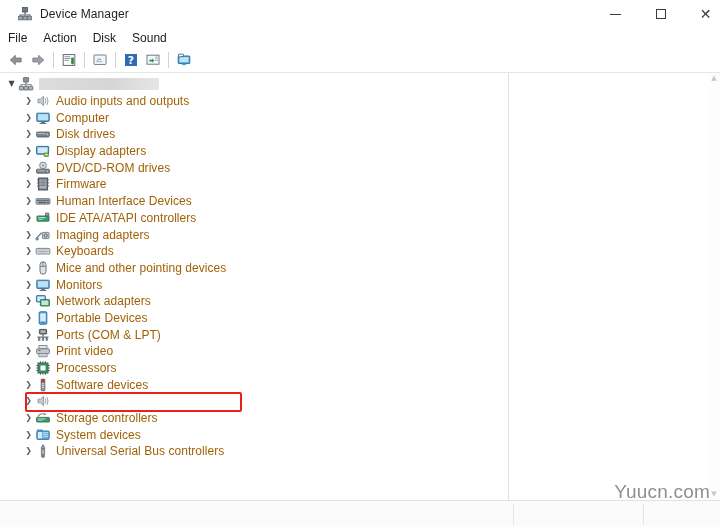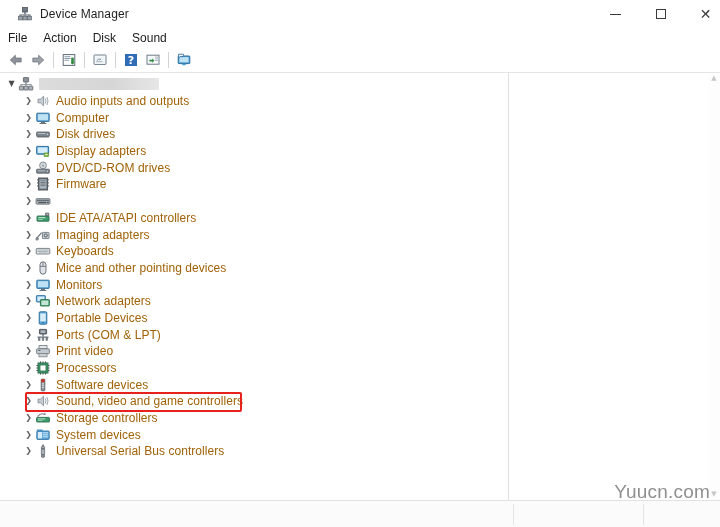--- a/index.html
+++ b/index.html
@@ -495,20 +495,21 @@
       <rect x="2.2" y="6.8" width="1.5" height="1.3" fill="#51585e"></rect>
       <rect x="4.2" y="6.8" width="1.5" height="1.3" fill="#51585e"></rect>
       <rect x="6.2" y="6.8" width="1.5" height="1.3" fill="#51585e"></rect>
       <rect x="8.2" y="6.8" width="1.5" height="1.3" fill="#51585e"></rect>
       <rect x="10.2" y="6.8" width="1.5" height="1.3" fill="#51585e"></rect>
       <rect x="12.2" y="6.8" width="1.6" height="1.3" fill="#51585e"></rect>
       <rect x="3.4" y="8.9" width="7.6" height="1.3" fill="#51585e"></rect>
       <rect x="11.8" y="8.9" width="2" height="1.3" fill="#51585e"></rect>
     </svg>
             </span>
+            <span class="node-label">Human Interface Devices</span>
           </div>
           <div class="tree-row child">
             <span class="chev">❯</span>
             <span class="node-icon">
               <svg class="ic" viewBox="0 0 16 16">
       <rect x="2" y="6" width="12" height="5.2" rx="0.6" fill="#3e9c6c" stroke="#2b6e4c" stroke-width="0.9"></rect>
       <rect x="3.2" y="7.1" width="7.2" height="1.1" fill="#c4e6d5"></rect>
       <rect x="3.2" y="9" width="4.6" height="1" fill="#8fd0b0"></rect>
       <path d="M10.6 3 L13.8 3 L13.8 6 L10.6 6 Z" fill="#7c858e" stroke="#555c63" stroke-width="0.7"></path>
       <rect x="11.2" y="3.8" width="2" height="0.7" fill="#cfd5da"></rect>
@@ -652,21 +653,20 @@
           </div>
           <div class="tree-row child">
             <span class="chev">❯</span>
             <span class="node-icon">
               <svg class="ic" viewBox="0 0 16 16">
       <path d="M3 6.2 L5.4 6.2 L8.6 3.2 L8.6 12.8 L5.4 9.8 L3 9.8 Z" fill="#c6cdd4" stroke="#7c858e" stroke-width="0.8" stroke-linejoin="round"></path>
       <path d="M10.2 5.4 Q11.8 8 10.2 10.6" stroke="#9aa3ac" stroke-width="1" fill="none"></path>
       <path d="M11.9 4 Q14.2 8 11.9 12" stroke="#9aa3ac" stroke-width="1" fill="none"></path>
     </svg>
             </span>
-            <span class="node-label">Sound, video and game controllers</span>
           </div>
           <div class="tree-row child">
             <span class="chev">❯</span>
             <span class="node-icon">
               <svg class="ic" viewBox="0 0 16 16">
       <rect x="1.6" y="7.4" width="12.8" height="4.6" rx="0.6" fill="#3e9c6c" stroke="#2b6e4c" stroke-width="0.9"></rect>
       <rect x="2.8" y="8.4" width="7.4" height="1" fill="#c4e6d5"></rect>
       <rect x="2.8" y="10.1" width="4.6" height="0.9" fill="#8fd0b0"></rect>
       <path d="M2.6 6.6 Q5.4 2.6 9.4 4.2" stroke="#7c858e" stroke-width="1.1" fill="none"></path>
       <path d="M9.6 2.4 L11.2 4.4 L8.6 5.2 Z" fill="#7c858e"></path>

